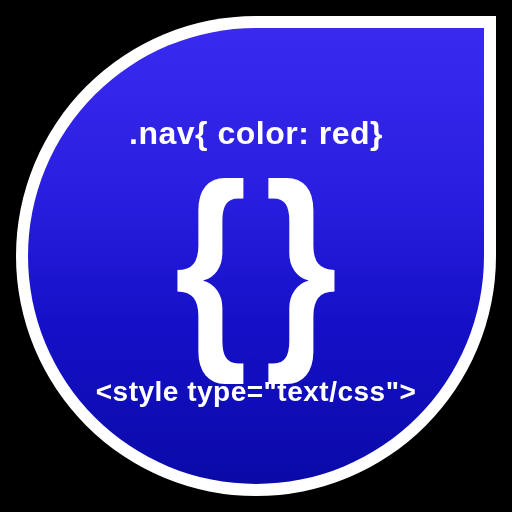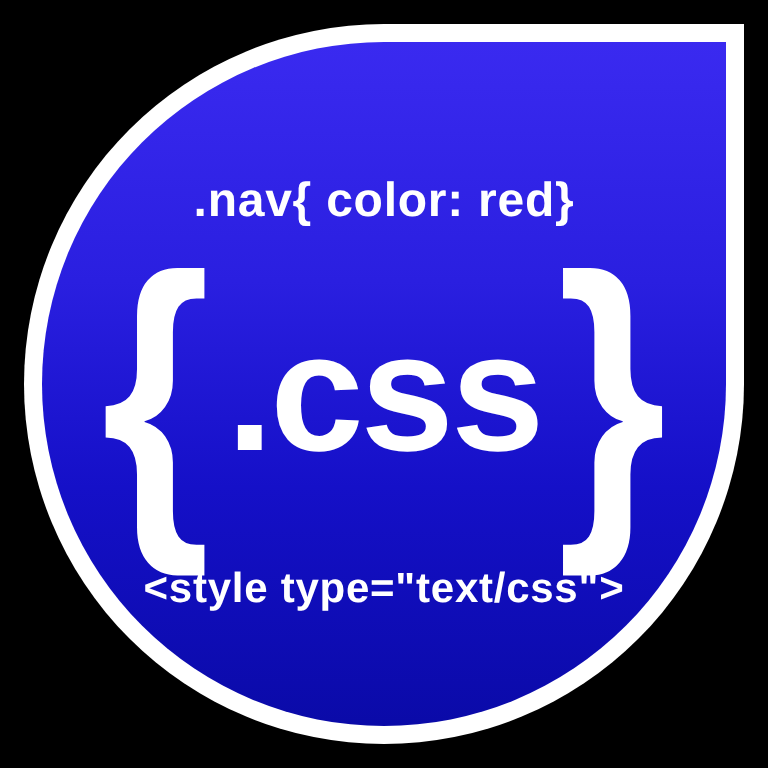--- a/index.html
+++ b/index.html
@@ -76,18 +76,17 @@
 </style>
 </head>
 <body>
 
 <div class="badge-wrap">
   <div class="badge-outer"></div>
   <div class="badge-inner">
     <div class="top-text">.nav{ color: red}</div>
     <div class="center-row">
       <span class="brace">{</span>
-      <span class="css-label">.css</span>
       <span class="brace">}</span>
     </div>
     <div class="bottom-text">&lt;style type="text/css"&gt;</div>
   </div>
 </div>
 
 </body></html>

